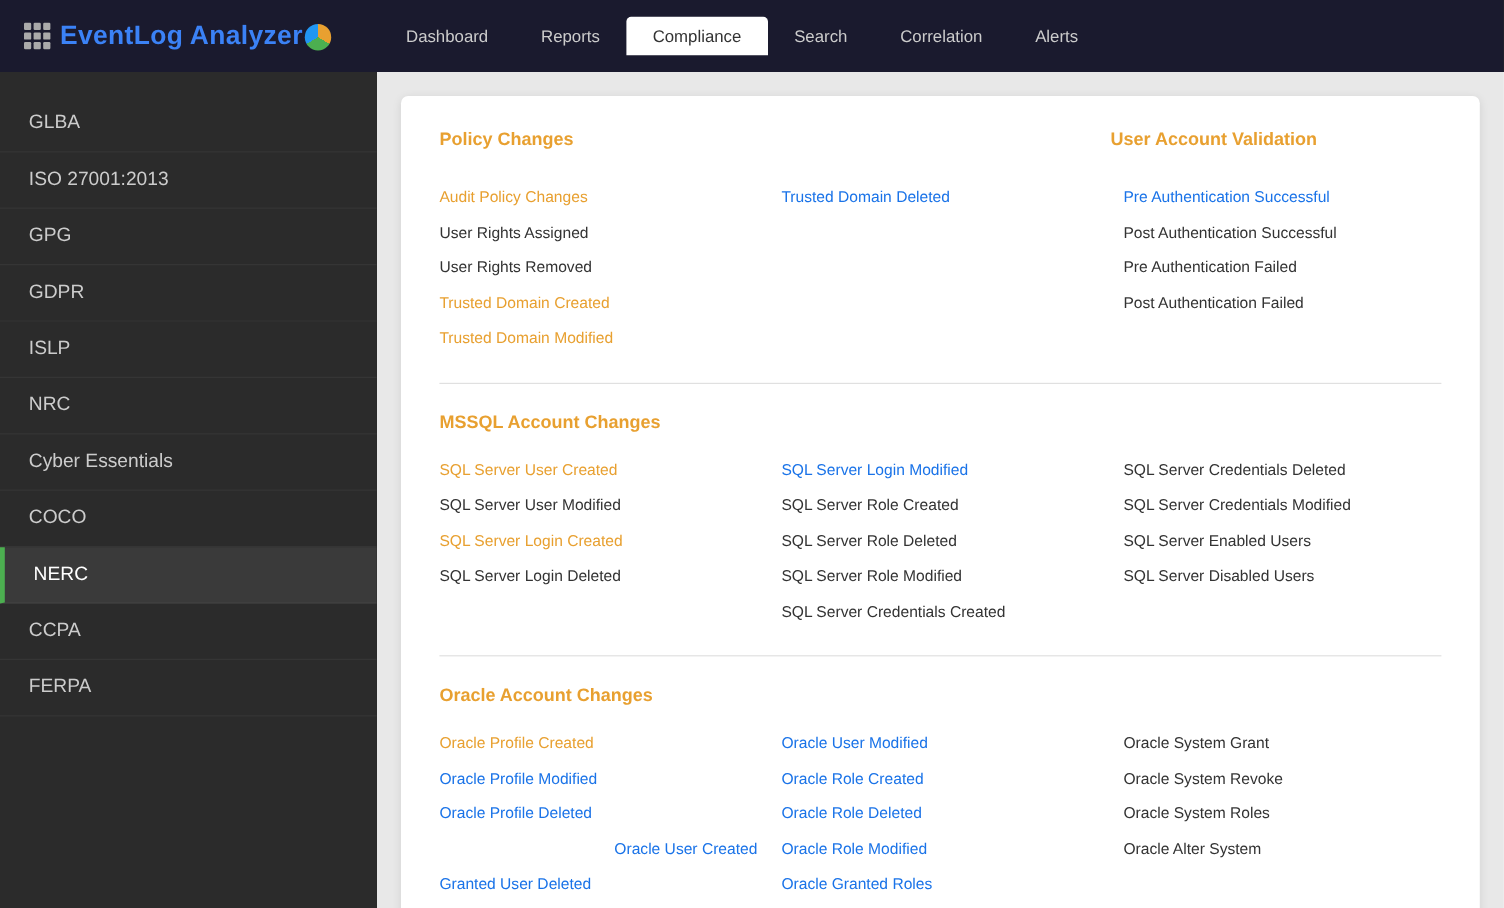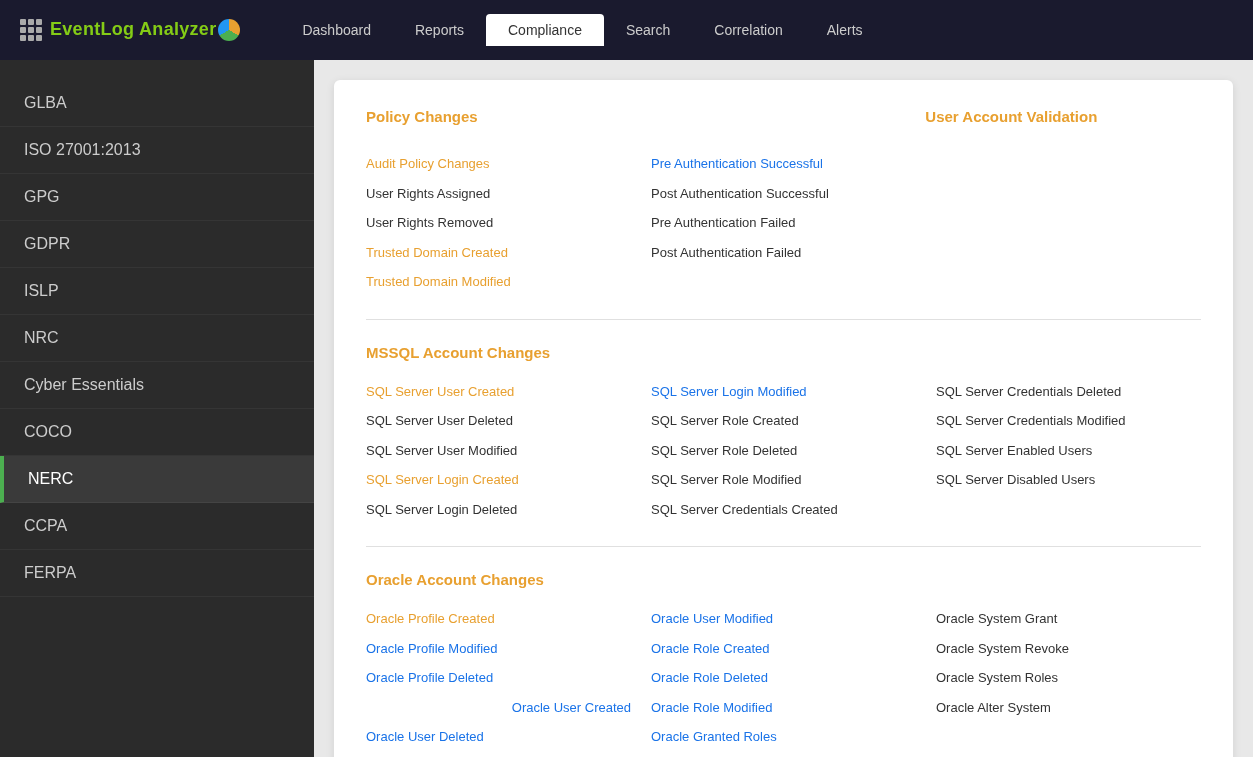--- a/index.html
+++ b/index.html
@@ -33,23 +33,23 @@
       grid-template-columns: repeat(3, 6px);
       gap: 2px;
     }
     .grid-icon span {
       width: 6px;
       height: 6px;
       background: #aaa;
       border-radius: 1px;
     }
     .brand-text {
-      font-size: 18px;
+      font-size: 22px;
       font-weight: 600;
-      color: #84cc16;
+      color: #3b82f6;
       letter-spacing: 0.3px;
     }
     .brand-arc {
       display: inline-block;
       width: 22px;
       height: 22px;
       border-radius: 50%;
       background: conic-gradient(#e8a030 0deg 120deg, #4caf50 120deg 240deg, #2196f3 240deg 360deg);
       margin-left: 2px;
       vertical-align: middle;
@@ -211,37 +211,39 @@
       <div style="display: grid; grid-template-columns: 1fr 1fr 1fr; gap: 20px;">
 
         <div style="display: flex; flex-direction: column; gap: 4px;">
           <div class="grid-link orange">Audit Policy Changes</div>
           <div class="grid-link black">User Rights Assigned</div>
           <div class="grid-link black">User Rights Removed</div>
           <div class="grid-link orange">Trusted Domain Created</div>
           <div class="grid-link orange">Trusted Domain Modified</div>
         </div>
 
+        <div style="display: flex; flex-direction: column; gap: 4px;">
+          <div class="grid-link" style="color:#1a73e8;">Trusted Domain Deleted</div>
+        </div>
 
         <div style="display: flex; flex-direction: column; gap: 4px;">
           <div class="grid-link" style="color:#1a73e8;">Pre Authentication Successful</div>
           <div class="grid-link black">Post Authentication Successful</div>
           <div class="grid-link black">Pre Authentication Failed</div>
           <div class="grid-link black">Post Authentication Failed</div>
         </div>
       </div>
 
       <hr class="section-divider">
 
       <div class="section-title">MSSQL Account Changes</div>
       <div class="items-grid">
 
         <div style="display:flex; flex-direction:column; gap:4px;">
           <div class="grid-link orange">SQL Server User Created</div>
-          <div class="grid-link black">SQL Server User Deleted</div>
           <div class="grid-link black">SQL Server User Modified</div>
           <div class="grid-link orange">SQL Server Login Created</div>
           <div class="grid-link black">SQL Server Login Deleted</div>
         </div>
 
         <div style="display:flex; flex-direction:column; gap:4px;">
           <div class="grid-link" style="color:#1a73e8;">SQL Server Login Modified</div>
           <div class="grid-link black">SQL Server Role Created</div>
           <div class="grid-link black">SQL Server Role Deleted</div>
           <div class="grid-link black">SQL Server Role Modified</div>
@@ -259,21 +261,21 @@
       <hr class="section-divider">
 
       <div class="section-title">Oracle Account Changes</div>
       <div class="items-grid">
 
         <div style="display:flex; flex-direction:column; gap:4px;">
           <div class="grid-link orange">Oracle Profile Created</div>
           <div class="grid-link" style="color:#1a73e8;">Oracle Profile Modified</div>
           <div class="grid-link" style="color:#1a73e8;">Oracle Profile Deleted</div>
           <div class="grid-link" style="color:#1a73e8;text-align:right;">Oracle User Created</div>
-          <div class="grid-link" style="color:#1a73e8;">Oracle User Deleted</div>
+          <div class="grid-link" style="color:#1a73e8;">Granted User Deleted</div>
         </div>
 
         <div style="display:flex; flex-direction:column; gap:4px;">
           <div class="grid-link" style="color:#1a73e8;">Oracle User Modified</div>
           <div class="grid-link" style="color:#1a73e8;">Oracle Role Created</div>
           <div class="grid-link" style="color:#1a73e8;">Oracle Role Deleted</div>
           <div class="grid-link" style="color:#1a73e8;">Oracle Role Modified</div>
           <div class="grid-link" style="color:#1a73e8;">Oracle Granted Roles</div>
         </div>
 

